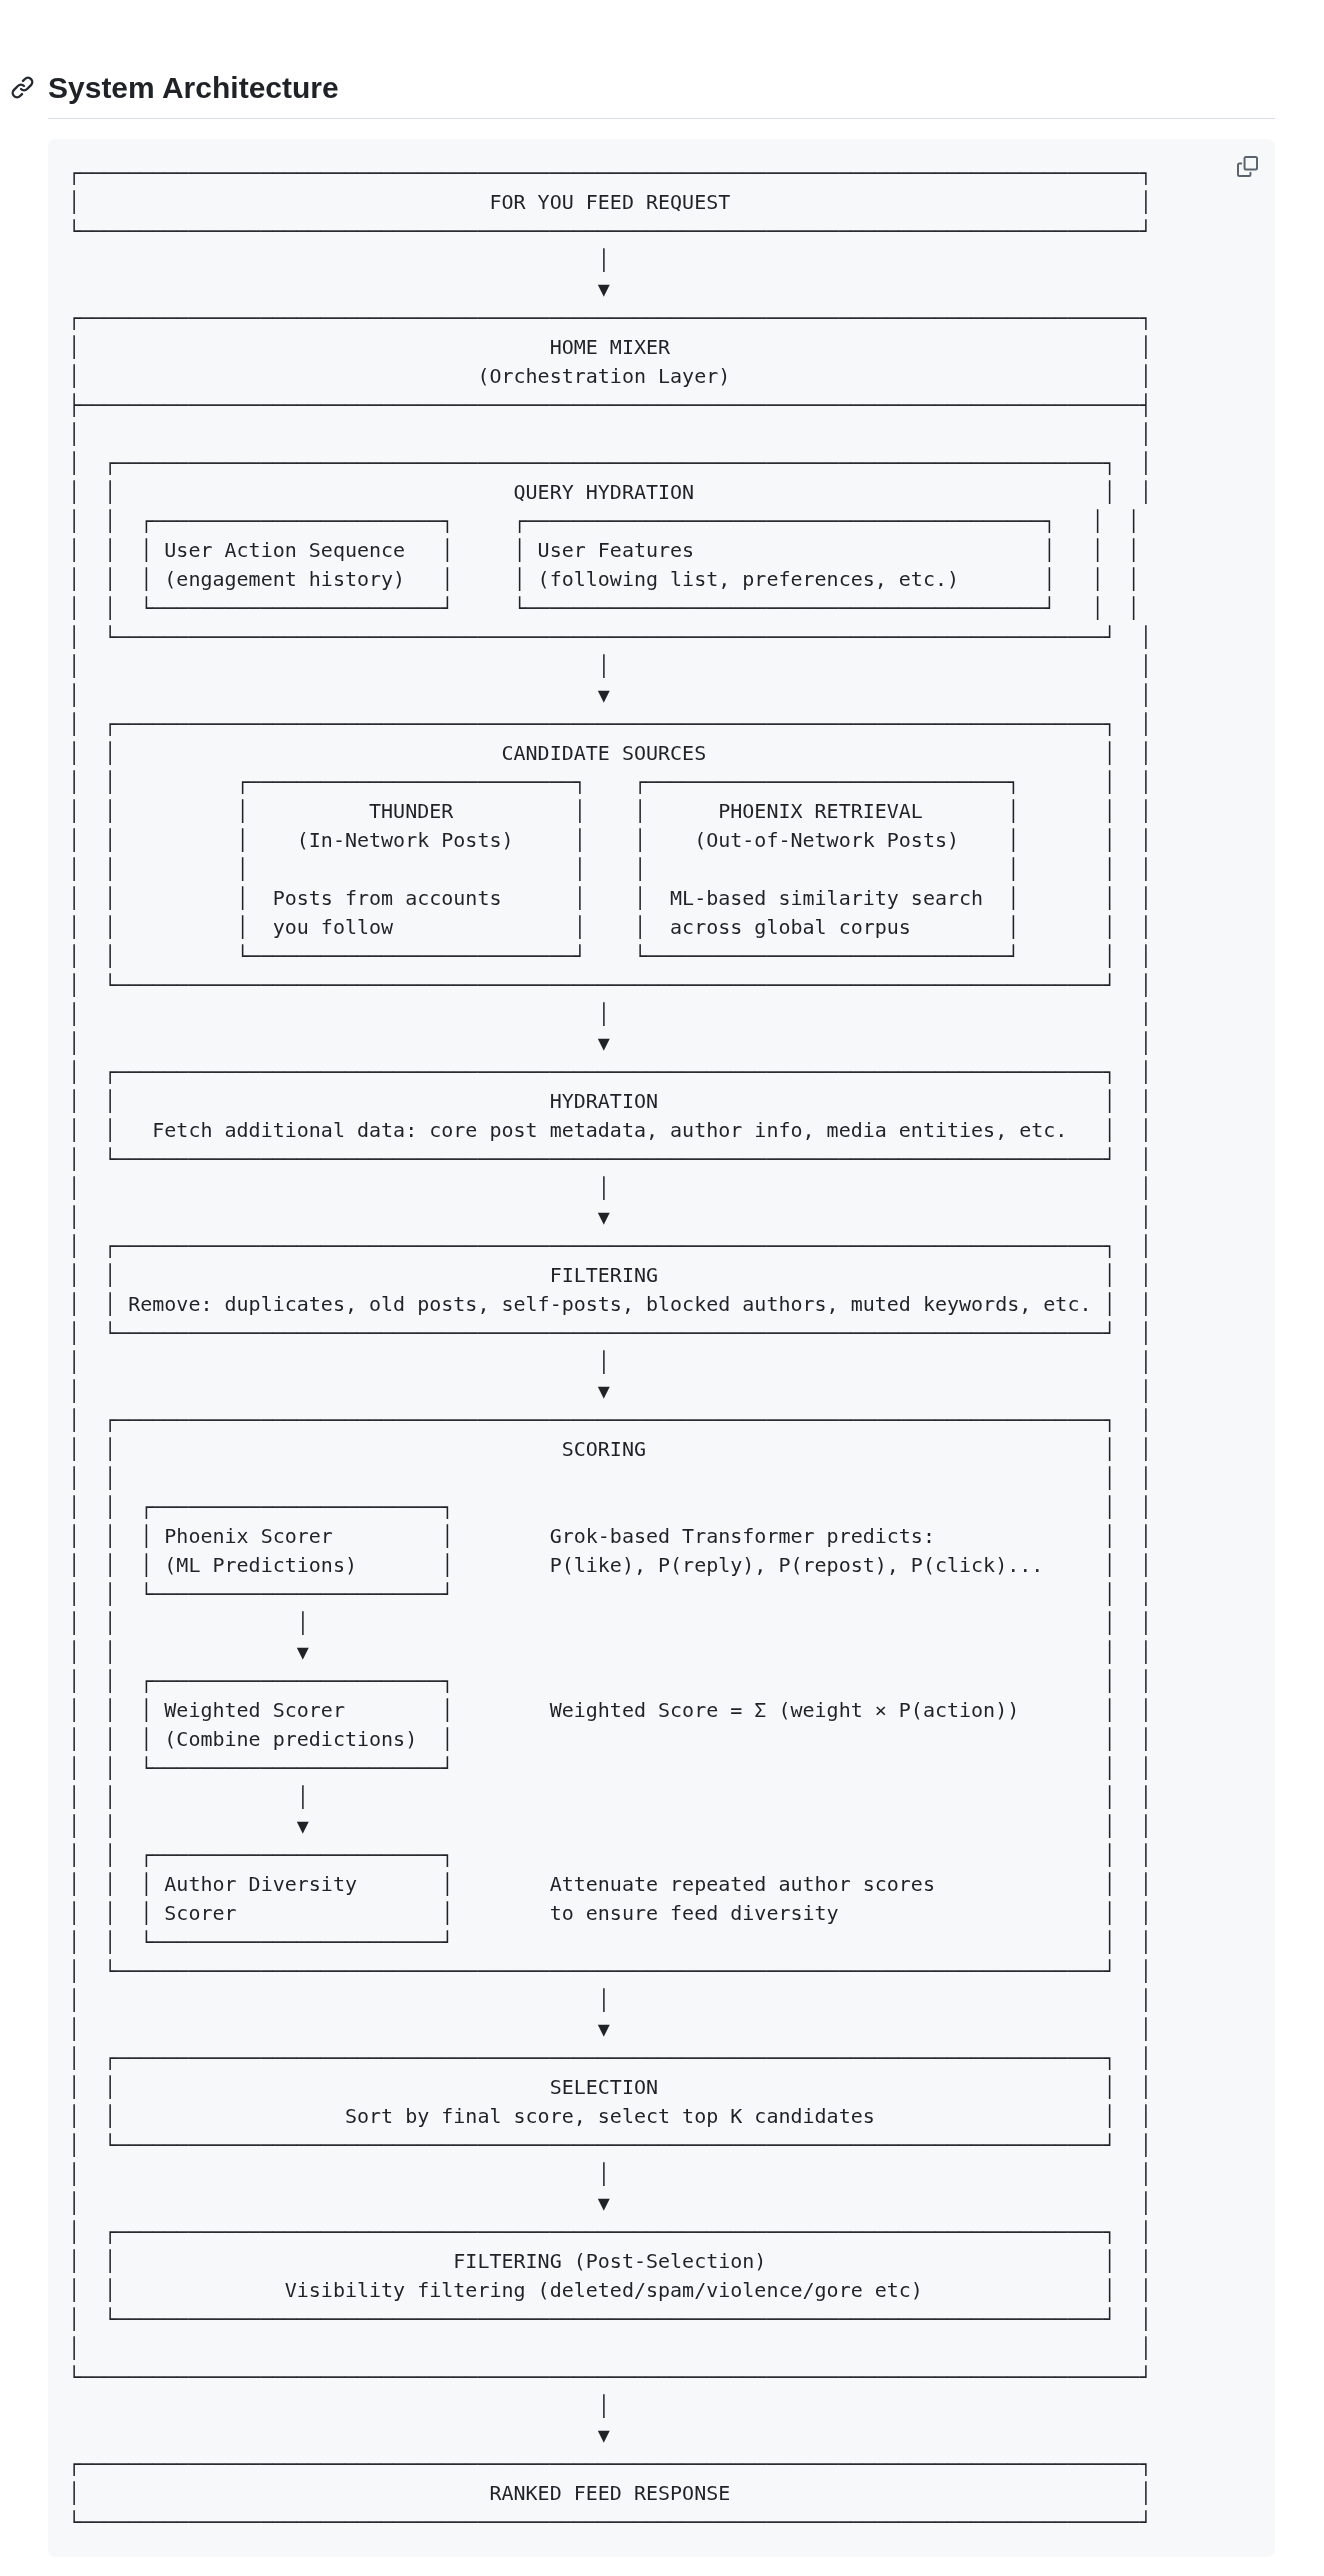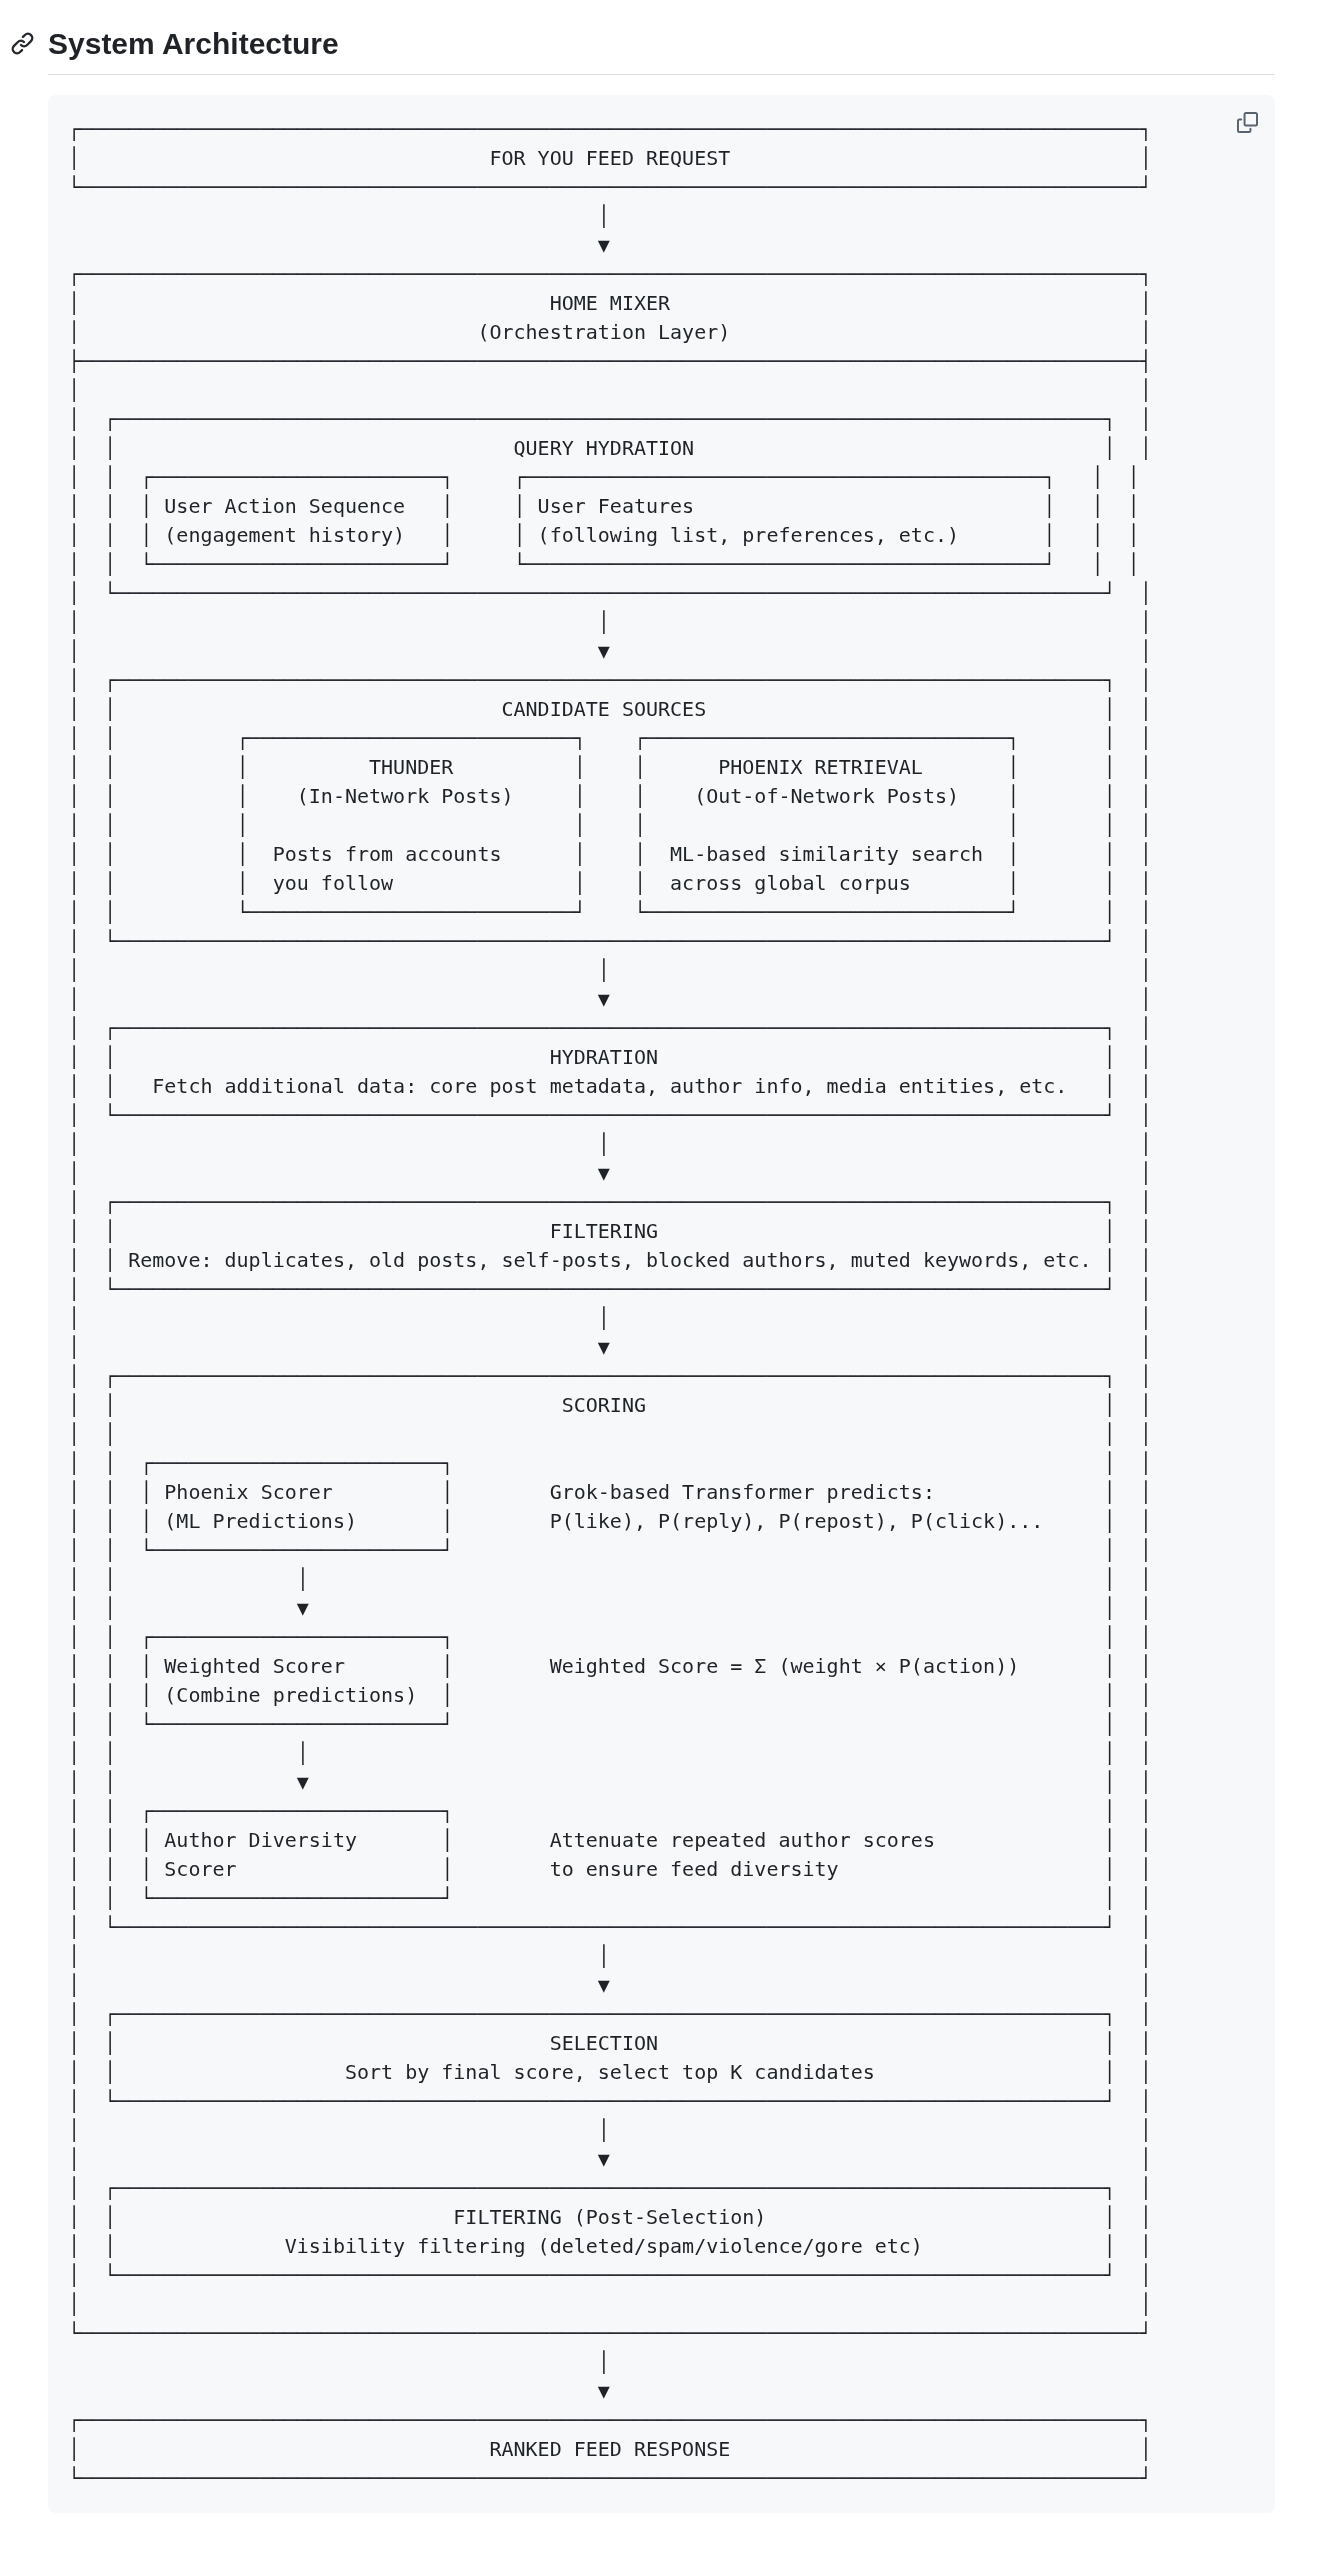--- a/index.html
+++ b/index.html
@@ -17,20 +17,21 @@
   }
   h2.heading {
     position: relative;
     font-size: 30px;
     font-weight: 700;
     color: #1f2328;
     line-height: 1.25;
     padding-bottom: 11.5px;
     border-bottom: 1px solid #d8dee4;
     margin-bottom: 20px;
+    margin-top: 44px;
   }
   .anchor-link {
     position: absolute;
     left: -38px;
     top: 5.8px;
     width: 25px;
     height: 25px;
     color: #24292f;
     display: inline-block;
     text-decoration: none;

